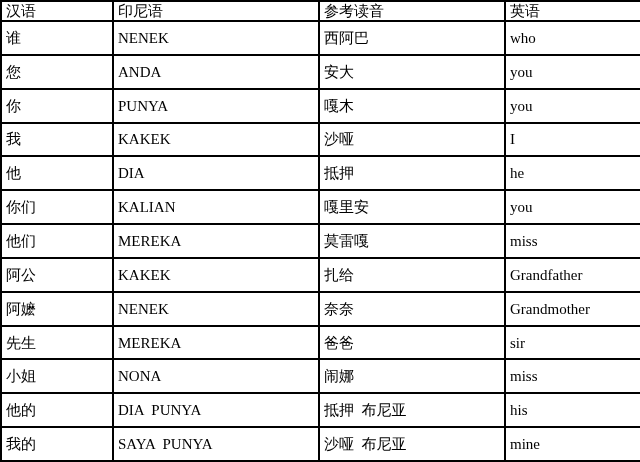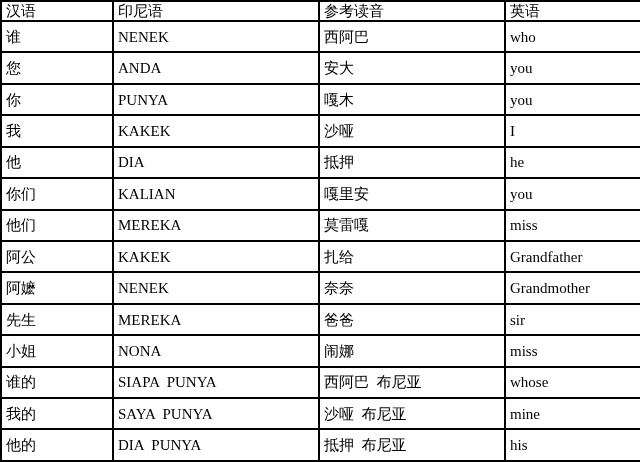--- a/index.html
+++ b/index.html
@@ -113,31 +113,25 @@
         <td>爸爸</td>
         <td>sir</td>
       </tr>
       <tr>
         <td>小姐</td>
         <td>NONA</td>
         <td>闹娜</td>
         <td>miss</td>
       </tr>
       <tr>
-        <td>谁的</td>
-        <td>SIAPA  PUNYA</td>
-        <td>西阿巴  布尼亚</td>
-        <td>whose</td>
+        <td>他的</td>
+        <td>DIA  PUNYA</td>
+        <td>抵押  布尼亚</td>
+        <td>his</td>
       </tr>
       <tr>
         <td>我的</td>
         <td>SAYA  PUNYA</td>
         <td>沙哑  布尼亚</td>
         <td>mine</td>
       </tr>
-      <tr>
-        <td>他的</td>
-        <td>DIA  PUNYA</td>
-        <td>抵押  布尼亚</td>
-        <td>his</td>
-      </tr>
     </tbody>
 </table>
 
 </body></html>

